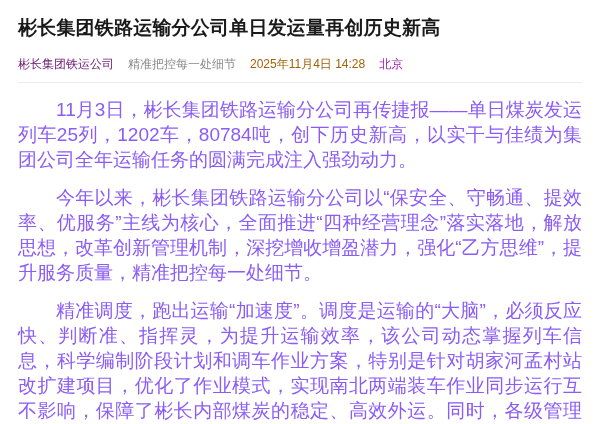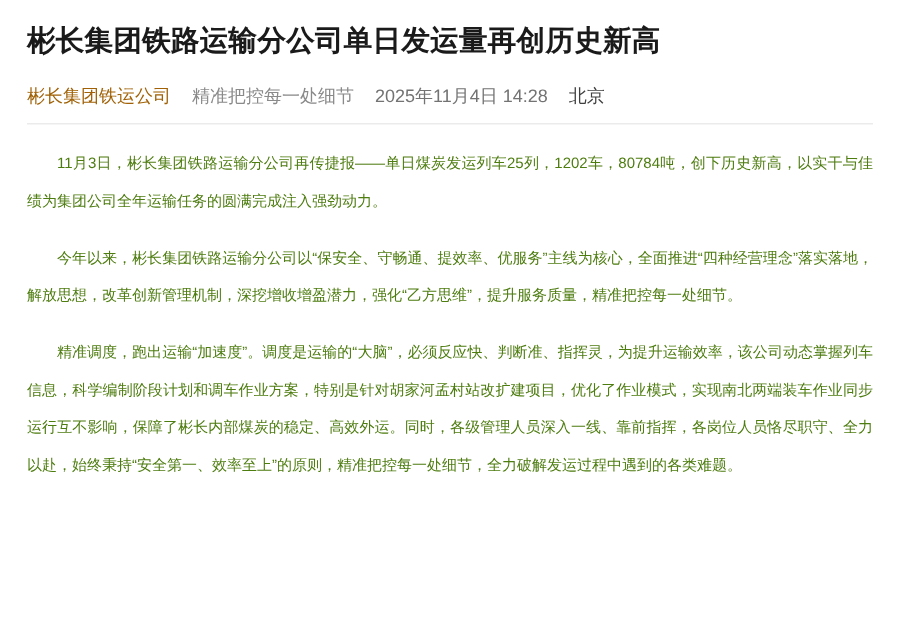--- a/index.html
+++ b/index.html
@@ -33,35 +33,35 @@
     gap: 14px;
     font-size: 12px;
     color: #8a8a8a;
     padding-bottom: 9px;
     border-bottom: 1px solid #ebebeb;
     margin-bottom: 14px;
     flex-wrap: nowrap;
     white-space: nowrap;
   }
   .meta .source {
-    color: #a16207;
+    color: #701a75;
   }
   .meta .org {
     color: #8a8a8a;
   }
   .meta .time {
-    color: #737373;
+    color: #a16207;
   }
   .meta .place {
-    color: #404040;
+    color: #a21caf;
   }
   .body p {
-    font-size: 10px;
+    font-size: 19px;
     line-height: 25px;
-    color: #4d7c0f;
+    color: #8b5cf6;
     margin: 0 0 13px 0;
     text-align: justify;
     text-justify: inter-ideograph;
     text-indent: 2em;
   }
   .body p.last {
     margin-bottom: 0;
   }
 </style>
 </head>

